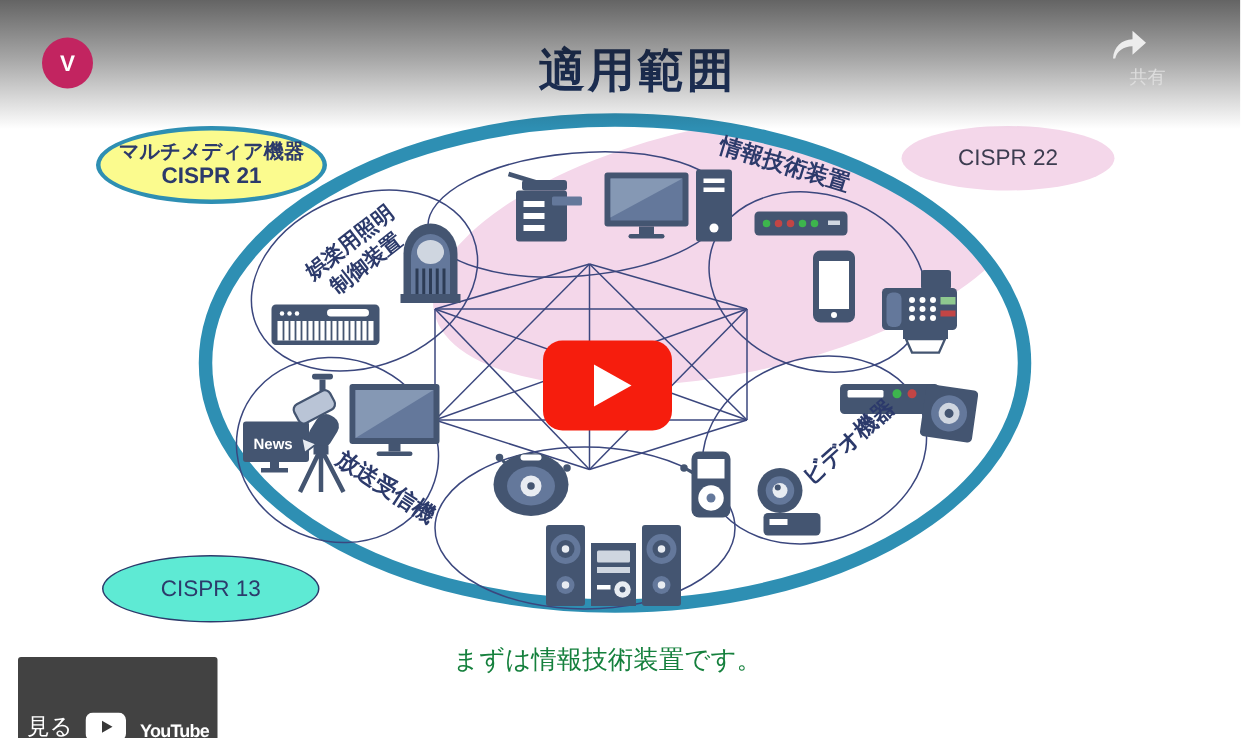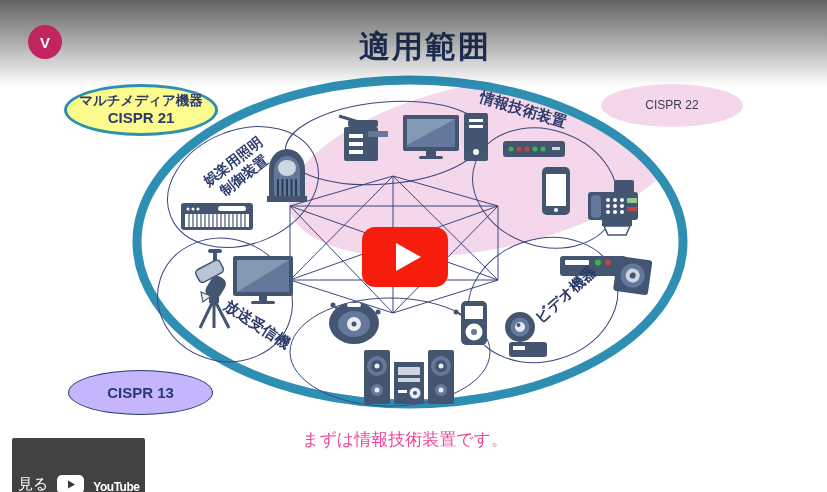--- a/index.html
+++ b/index.html
@@ -15,40 +15,40 @@
           display:flex;align-items:center;justify-content:center;cursor:pointer;}
   .vtitle{position:absolute;left:76px;top:33px;color:#f1f1f1;font-size:15px;cursor:pointer;
           text-shadow:0 0 4px rgba(0,0,0,.4);}
   .share{position:absolute;right:36px;top:18px;width:52px;text-align:center;color:#e6e6e6;cursor:pointer;}
   .share .lbl{font-size:12px;margin-top:3px;color:#ddd;}
 
   
   .slide-title{position:absolute;left:330px;top:26px;width:190px;text-align:center;
                font-size:31px;font-weight:bold;color:#1d3463;letter-spacing:2px;}
   .caption{position:absolute;left:0;top:428px;width:810px;text-align:center;
-           font-size:17px;color:#ec4899;}
+           font-size:17px;color:#15803d;}
 
   .diagram-svg{position:absolute;left:0;top:0;}
   .outer-ring{fill:#fff;stroke:none;}
   .outer-ring-stroke{fill:none;stroke:var(--outer-ring,#2e8fb3);stroke-width:9;}
   .pink-region{fill:var(--pink-region,#f4d7ea);}
   .cluster{fill:none;stroke:var(--line,#3b477e);stroke-width:1;}
   #mesh line{stroke:var(--line,#3b477e);stroke-width:1;}
 
   
   .badge{position:absolute;border-radius:50%;display:flex;flex-direction:column;
          align-items:center;justify-content:center;line-height:1.2;}
   .badge-multimedia{left:64px;top:84px;width:148px;height:46px;
          background:var(--yellow-badge,#fbfb8e);border:3px solid var(--outer-ring,#2e8fb3);
          color:var(--navy,#2c3a6b);font-weight:bold;font-size:13.5px;}
   .badge-cispr22{left:601px;top:84px;width:142px;height:43px;
-         background:var(--pink-region,#f4d7ea);color:#3c3c50;font-size:12px;}
-  .badge-cispr13{left:68px;top:370px;width:143px;height:43px;background:#c4b5fd;
+         background:var(--pink-region,#f4d7ea);color:#3c3c50;font-size:15px;}
+  .badge-cispr13{left:68px;top:370px;width:143px;height:43px;background:#5eead4;
          border:1.5px solid var(--navy,#2c3a6b);color:var(--navy,#2c3a6b);
-         font-weight:bold;font-size:15px;}
+         font-weight:normal;font-size:15px;}
 
   
   .glabel{position:absolute;font-weight:bold;color:var(--navy,#2c3a6b);white-space:nowrap;
           transform:translate(-50%,-50%) rotate(var(--r,0deg));text-align:center;}
 
   
   .play{position:absolute;left:362px;top:227px;width:86px;height:60px;border-radius:13px;
         background:var(--play-red,#f61d0d);display:flex;align-items:center;justify-content:center;
         cursor:pointer;}
   .play-tri{width:0;height:0;border-style:solid;border-width:14px 0 14px 25px;
@@ -192,20 +192,28 @@
       <rect x="1" y="5" width="72" height="27" rx="3" fill="#445571"></rect>
       <circle cx="8" cy="11" r="1.5" fill="#fff"></circle>
         <circle cx="13" cy="11" r="1.5" fill="#fff"></circle>
         <circle cx="18" cy="11" r="1.5" fill="#fff"></circle>
       <rect x="38" y="8" width="28" height="5" rx="2.5" fill="#fff"></rect>
       <rect x="5" y="16" width="64" height="13" fill="#fff"></rect>
       <path d="M9,16V29 M13,16V29 M17,16V29 M21,16V29 M25,16V29 M29,16V29 M33,16V29 M37,16V29 M41,16V29 M45,16V29 M49,16V29 M53,16V29 M57,16V29 M61,16V29 M65,16V29" stroke="#445571" stroke-width="1.2"></path>
     </svg>
   </div>
 
+  <div class="icon" style="left:161px;top:280px">
+    <svg width="46" height="38" viewBox="0 0 46 38">
+      <rect x="1" y="1" width="44" height="27" rx="2" fill="#445571"></rect>
+      <text x="8" y="19" fill="#fff" font-size="10" font-weight="bold" font-family="Liberation Sans, sans-serif">News</text>
+      <rect x="19" y="28" width="6" height="4" fill="#445571"></rect>
+      <rect x="13" y="32" width="18" height="3" fill="#445571"></rect>
+    </svg>
+  </div>
 
   <div class="icon" style="left:186px;top:249px">
     <svg width="50" height="82" viewBox="0 0 50 82">
       <rect x="22" y="0" width="14" height="4" rx="2" fill="#445571"></rect>
       <rect x="27" y="4" width="4" height="9" fill="#445571"></rect>
       <g transform="rotate(-28 24 22)">
         <rect x="10" y="15" width="27" height="14" rx="4" fill="#b9c4d6" stroke="#445571" stroke-width="1.5"></rect>
       </g>
       <g transform="rotate(32 30 38)">
         <rect x="22" y="27" width="16" height="23" rx="7" fill="#445571"></rect>
@@ -316,20 +324,26 @@
 
   <div class="slide-title">適用範囲</div>
   <div class="caption">まずは情報技術装置です。</div>
 
   <div class="play">
     <div class="play-tri"></div>
   </div>
 
   <div class="hdr">
     <div class="avatar">V</div>
+    <div class="share">
+      <svg width="26" height="22" viewBox="0 0 26 22">
+        <path d="M3,21 C3.5,13 9,8.5 16,8.2 L16,2.5 L25,10.5 L16,18.5 L16,12.8 C10,13 5.5,16 4.5,21 Z" fill="#ededed"></path>
+      </svg>
+      <div class="lbl">共有</div>
+    </div>
   </div>
 
   <div class="watchbar">
     <span class="watch">見る</span>
     <svg width="27" height="19" viewBox="0 0 27 19">
       <rect x="0" y="0" width="27" height="19" rx="5" fill="#fff"></rect>
       <polygon points="11,5.5 18,9.5 11,13.5" fill="#383838"></polygon>
     </svg>
     <span class="brand">YouTube</span>
   </div>

